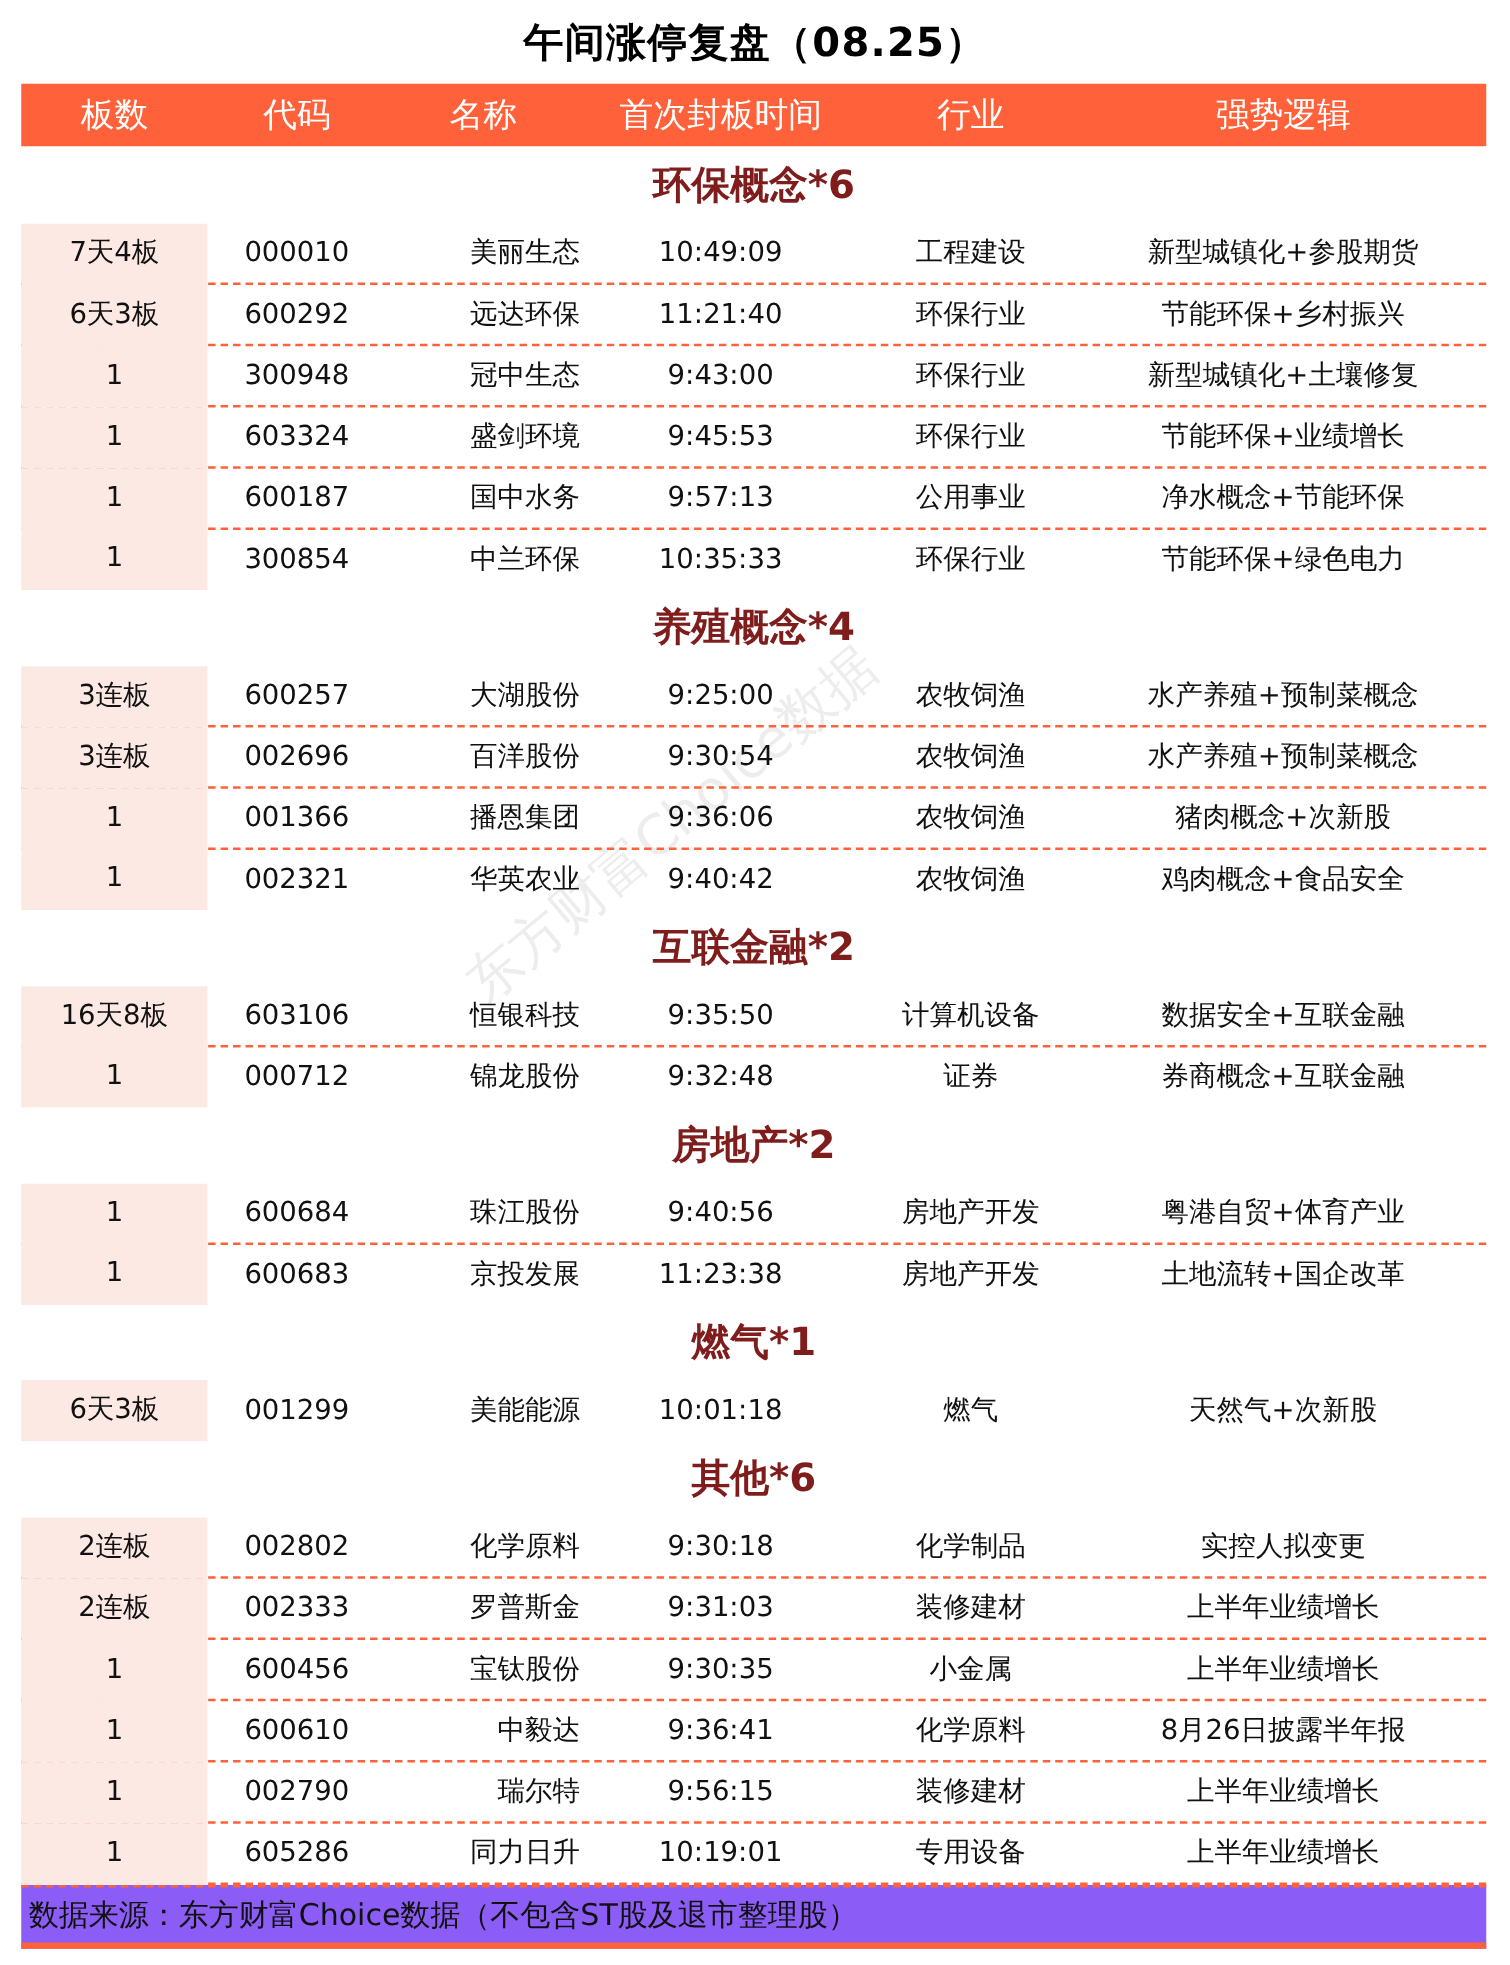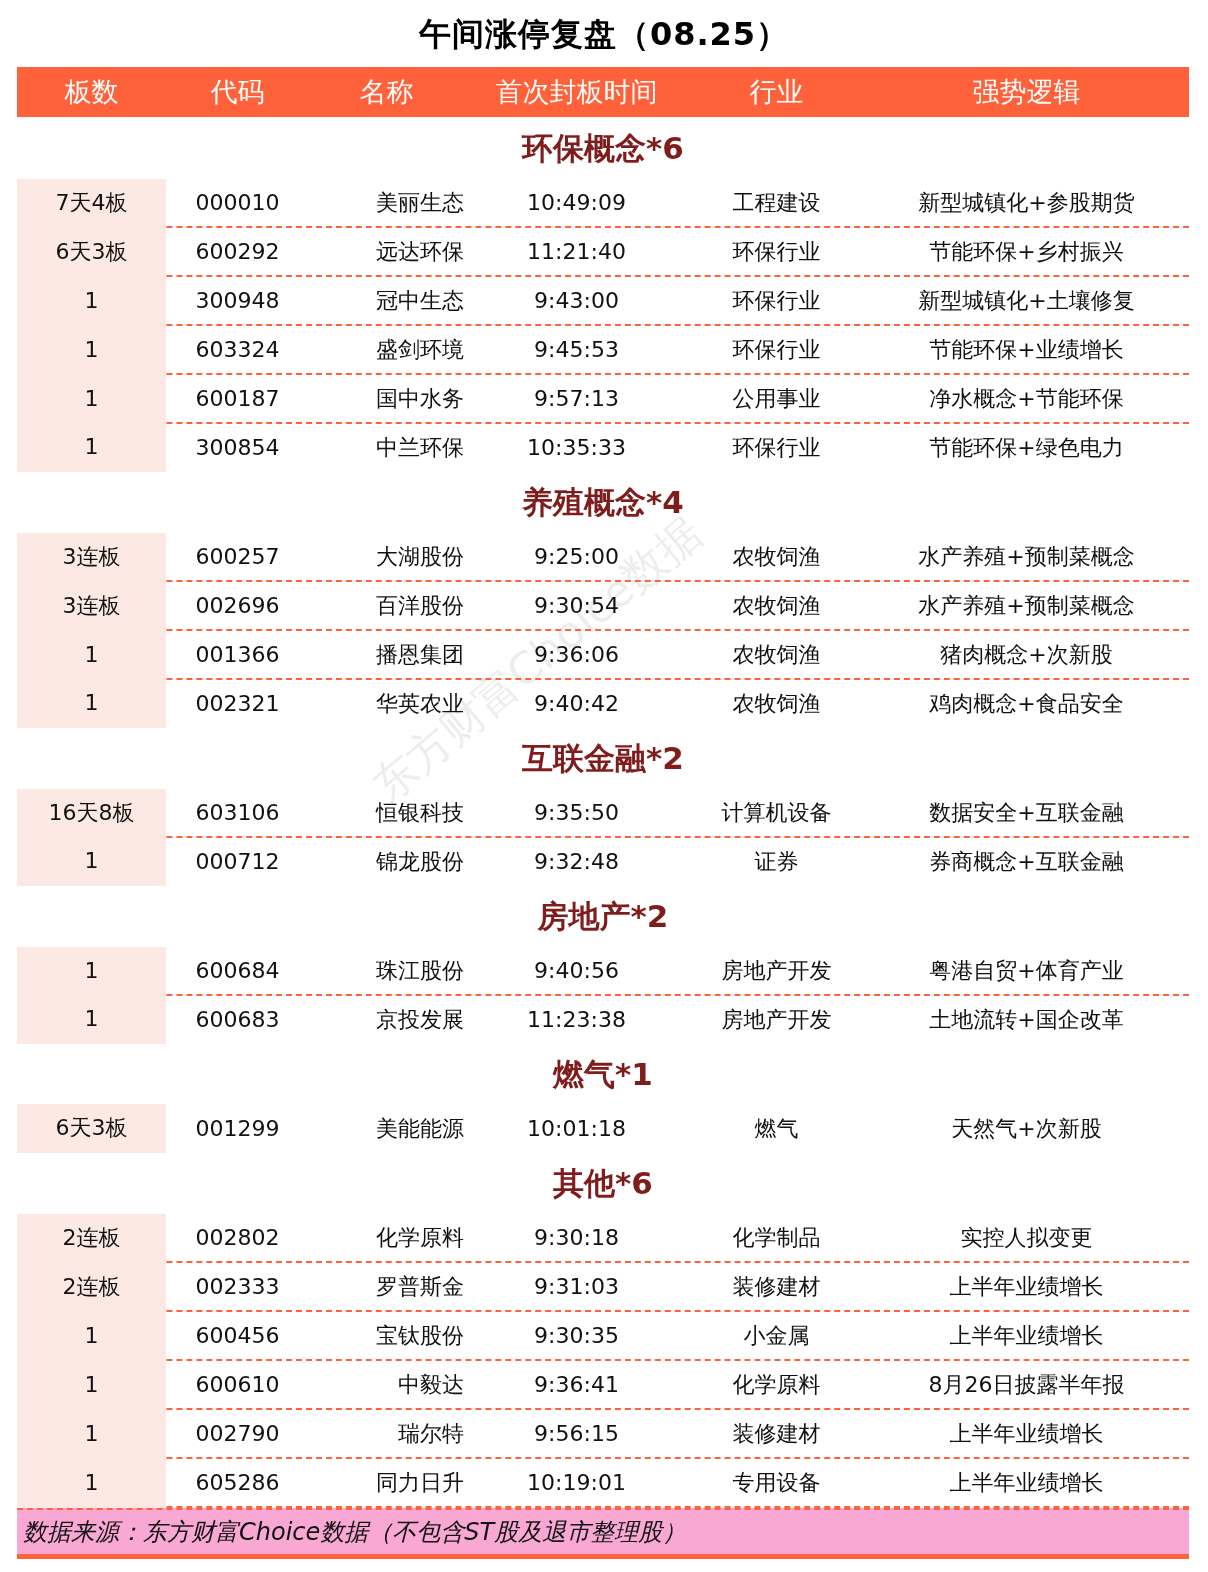--- a/index.html
+++ b/index.html
@@ -18,23 +18,23 @@
   .c5 { width: 325px; text-align: center; }
   .section-title { height: 62px; line-height: 62px; text-align: center; color: #7f1d1d;
                    font-weight: bold; font-size: 31px; }
   .row { height: 47px; display: flex; align-items: center; border-bottom: 2px dashed #FF623A;
          font-size: 22px; position: relative; }
   .row.last { border-bottom: none; }
   .row span { line-height: 47px; }
   .row .c0 { background: #FDE9E4; height: 47px; }
   .row.last .c0 { height: 49px; }
   .row:not(.last) .c0 { height: 49px; margin-bottom: -2px; }
-  .footer { height: 44px; background: #f9a8d4; border-top: 2px dashed #FF623A;
+  .footer { height: 44px; background: #8b5cf6; border-top: 2px dashed #FF623A;
             border-bottom: 5px solid #FF623A; display: flex; align-items: center;
-            font-size: 24px; padding-left: 6px; font-style: italic; }
+            font-size: 24px; padding-left: 6px; }
   .watermark { position: absolute; left: 360px; top: 770px; font-size: 44px; color: rgba(0,0,0,0.07);
                transform: rotate(-40deg); transform-origin: left top; white-space: nowrap; pointer-events: none; }
 </style>
 </head>
 <body>
 
 <div class="title">午间涨停复盘（08.25）</div>
 
 <div class="watermark">东方财富Choice数据</div>
 

